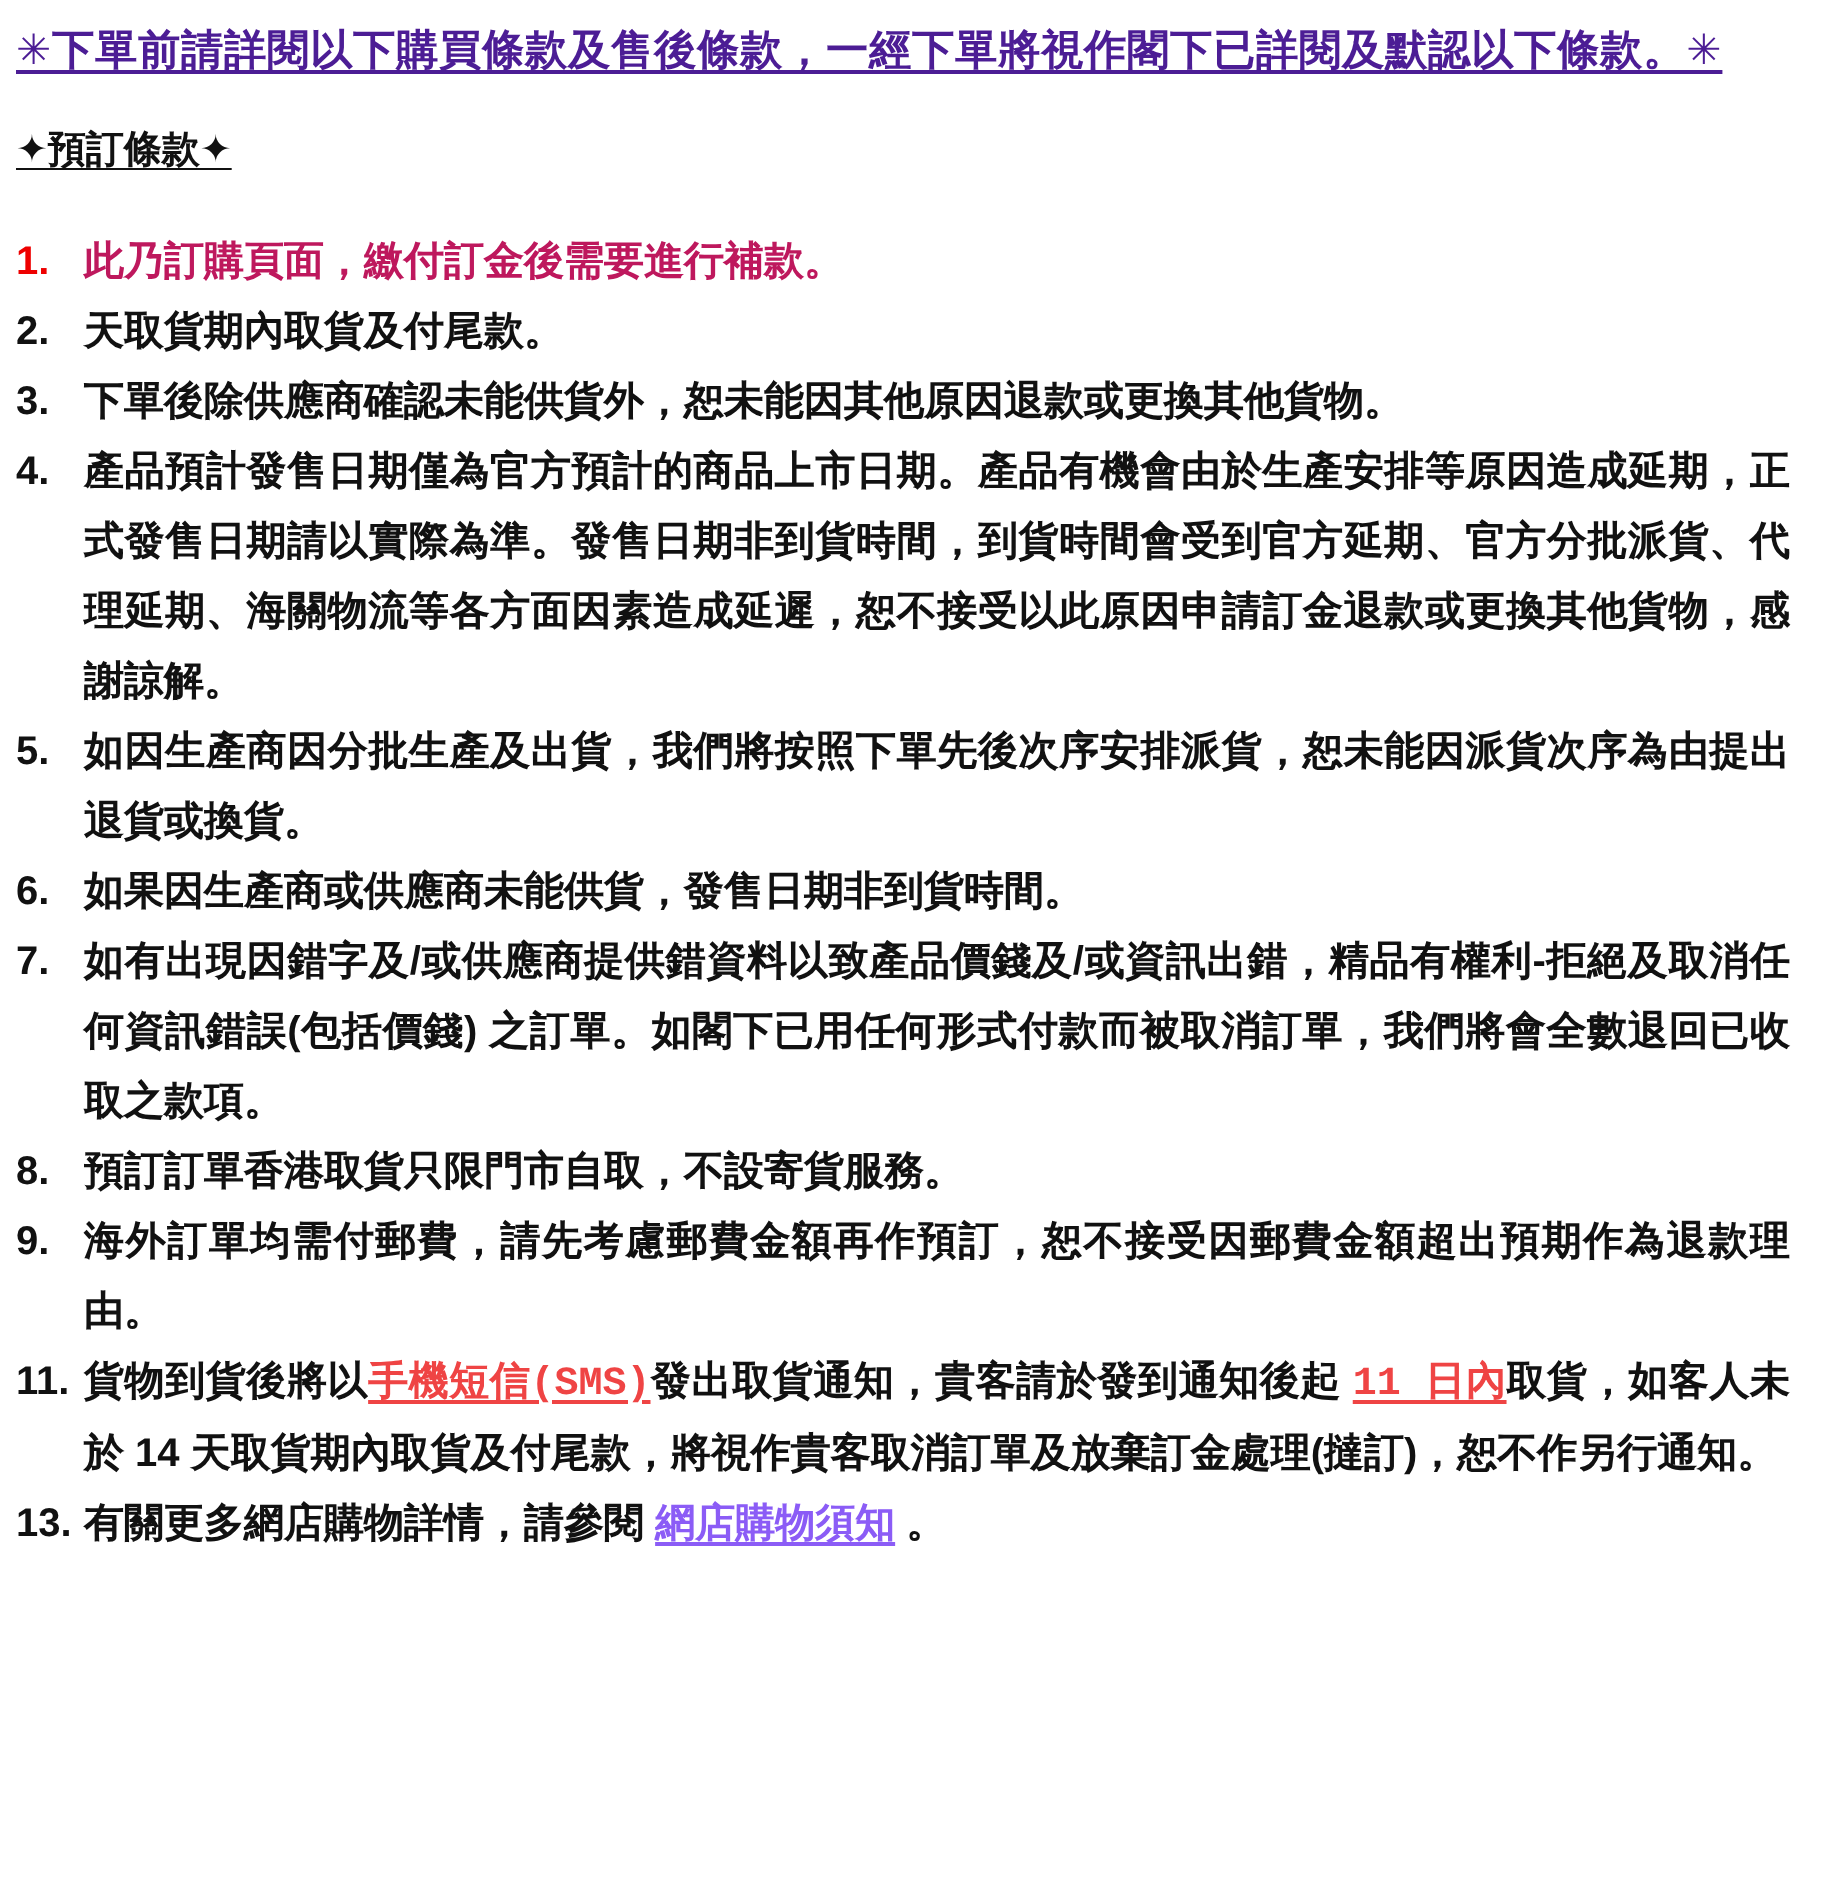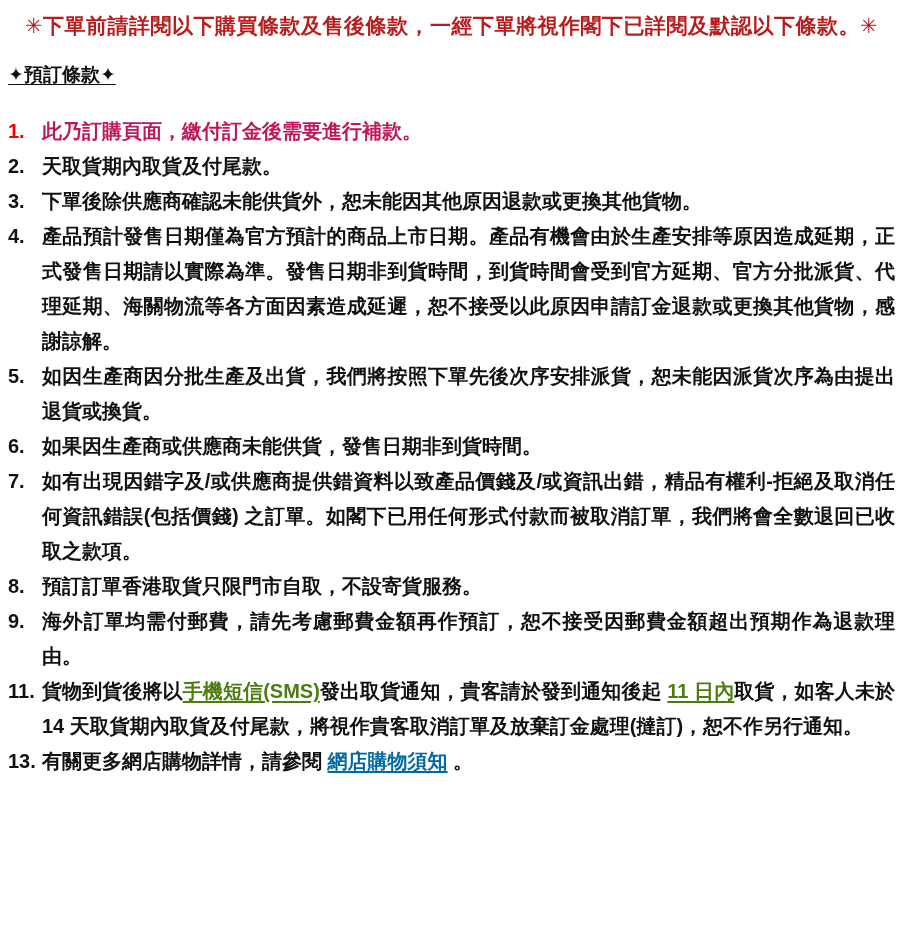--- a/index.html
+++ b/index.html
@@ -14,27 +14,27 @@
     font-family: "Liberation Sans", "DejaVu Sans", sans-serif;
     font-weight: 700;
     color: #111111;
   }
   .page {
     box-sizing: border-box;
     width: 913px;
     padding: 10px 18px 12px 8px;
   }
   .doc-header {
-    color: #b91c1c;
+    color: #4c1d95;
     font-size: 21px;
     line-height: 1.35;
+    text-decoration: underline;
     text-underline-offset: 3px;
     margin: 2px 0 22px 0;
     letter-spacing: 0.5px;
-    text-align: center;
   }
   .section-title {
     color: #111111;
     font-size: 19px;
     text-decoration: underline;
     text-underline-offset: 3px;
     margin: 0 0 24px 0;
     display: inline-block;
   }
   .terms-list {
@@ -56,26 +56,27 @@
     text-justify: inter-ideograph;
   }
   .term-item.red-item,
   .term-item.red-item .num,
   .term-item.red-item .seg-normal {
     color: #ee0000;
   }
   .seg-normal { color: inherit; }
   .seg-red { color: #be185d; }
   .seg-red-underline {
-    color: #4d7c0f;
+    color: #ef4444;
     text-decoration: underline;
     text-underline-offset: 3px;
+    font-family: Liberation Mono, monospace;
   }
   .seg-link {
-    color: #0369a1;
+    color: #8b5cf6;
     text-decoration: underline;
     text-underline-offset: 3px;
     cursor: pointer;
   }
 </style>
 </head>
 <body>
 
 <div class="page">
 

